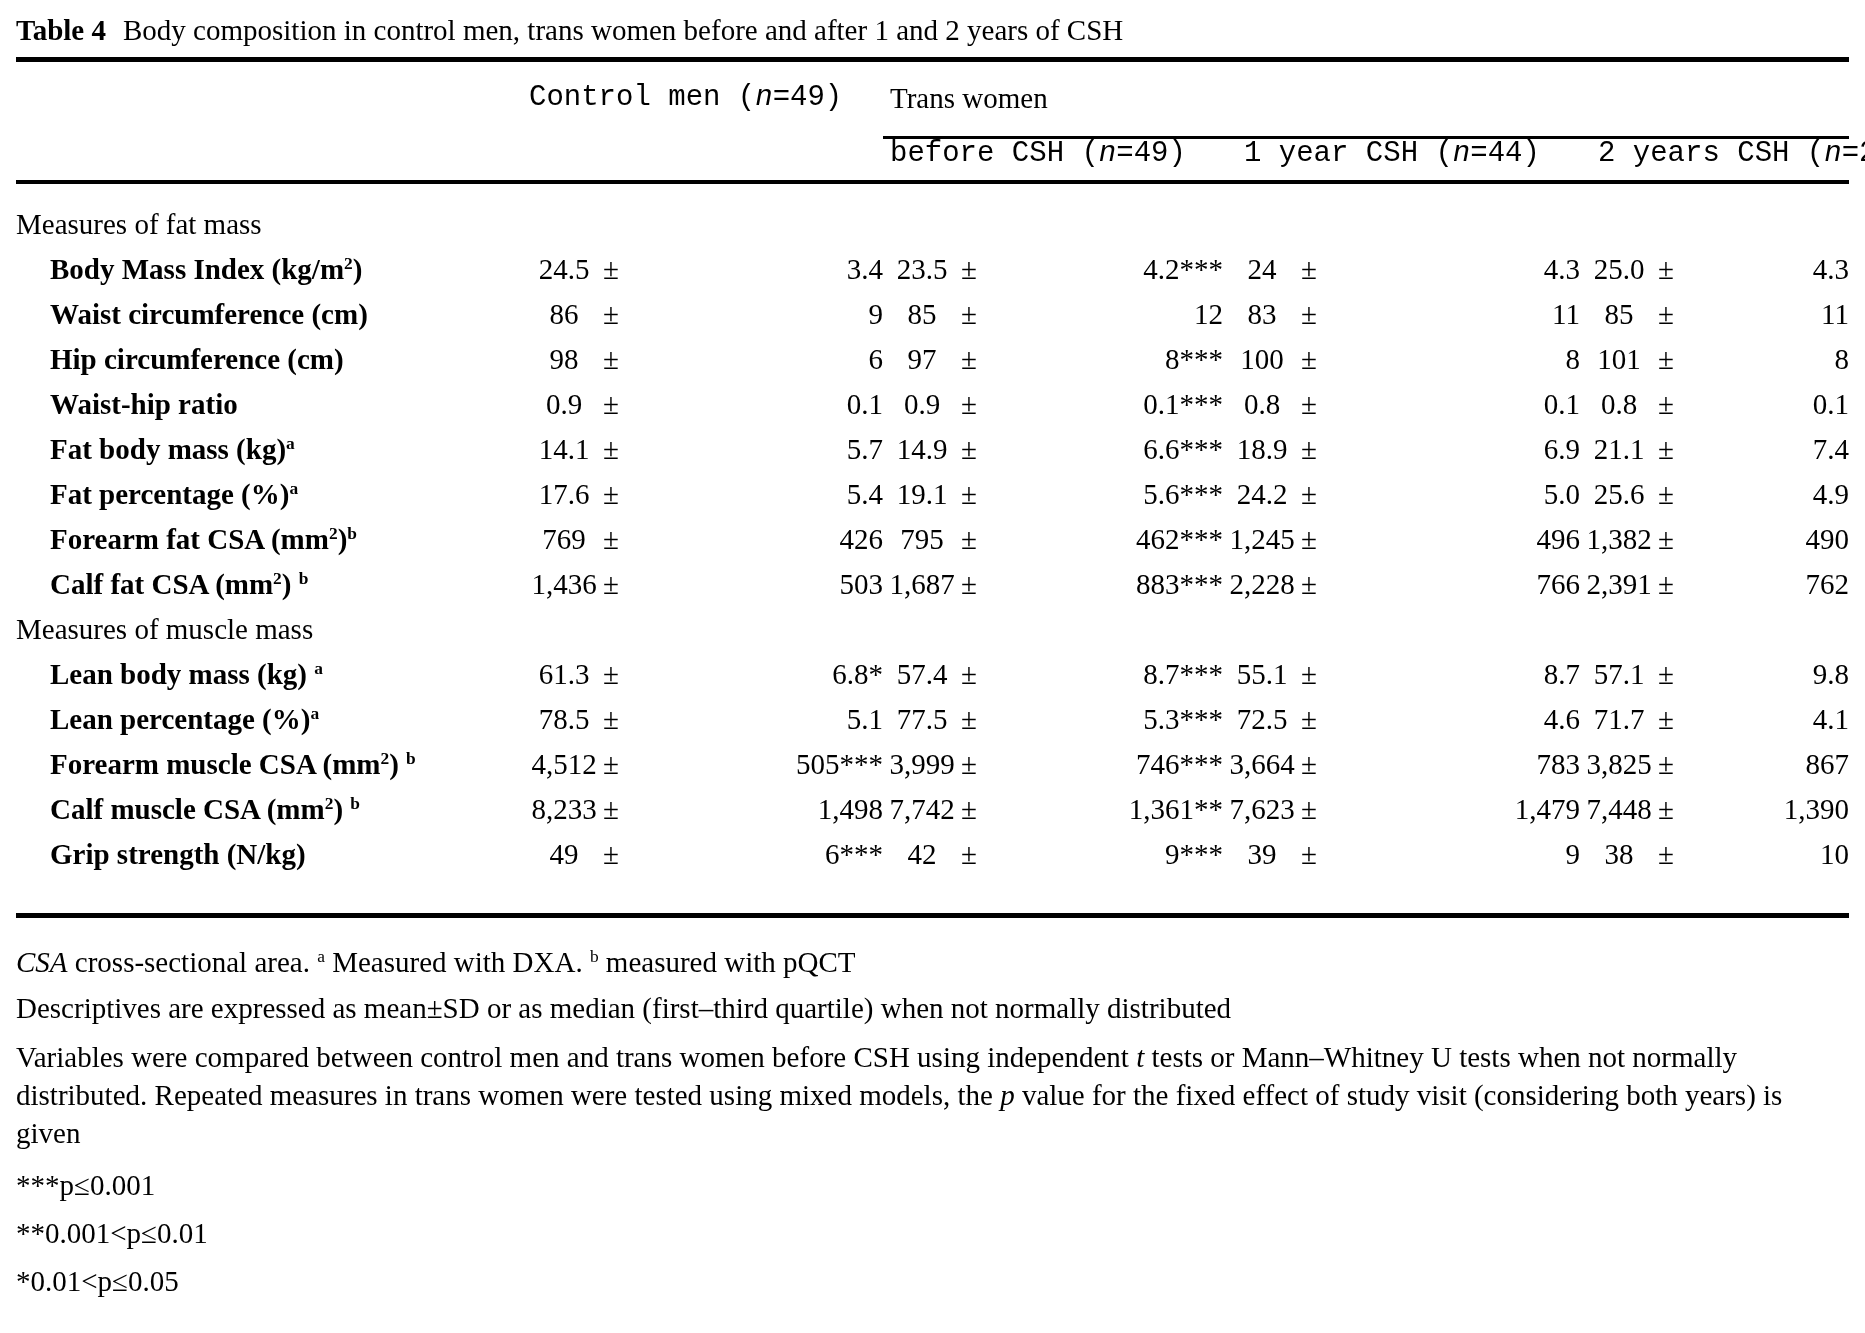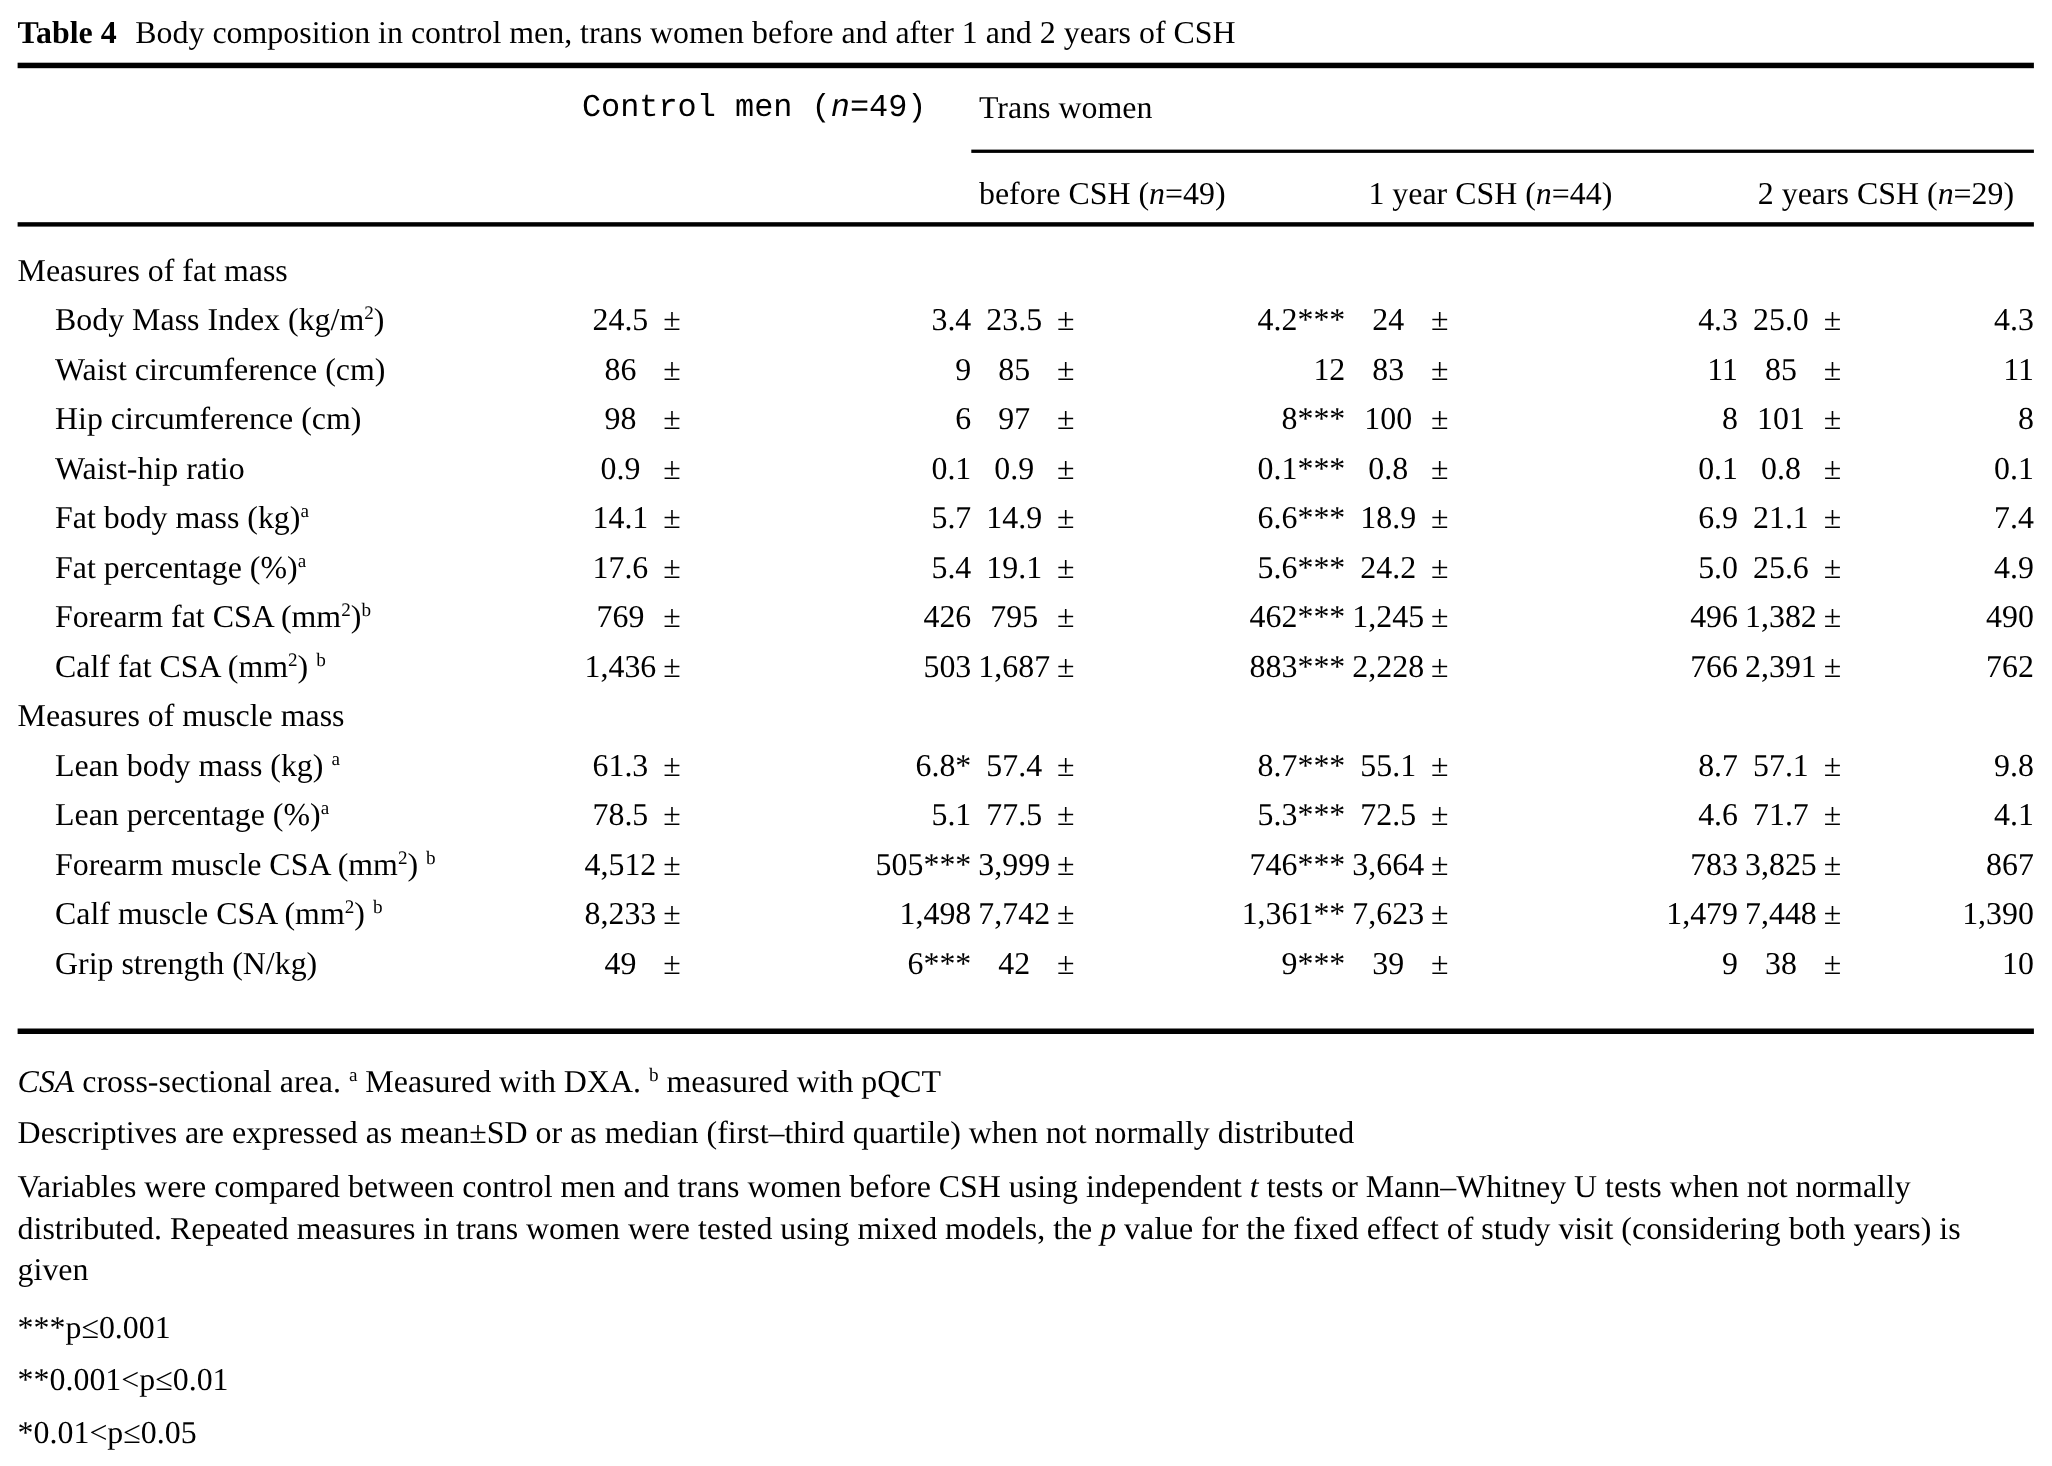--- a/index.html
+++ b/index.html
@@ -16,29 +16,29 @@
   .rule{background:#000;}
   .rule-top{height:5px;margin-top:6px;}
   .rule-head{height:4px;}
   .rule-bottom{height:5px;}
   .cols{display:grid;grid-template-columns:509px 358px 340px 357px 1fr;}
   
   .hdr-r1{align-items:start;}
   .hdr-r1 .hcell{padding-top:21px;line-height:30px;white-space:nowrap;}
   .hcell-control{padding-left:4px;font-family:Liberation Mono, monospace;}
   .hcell-group{grid-column:3 / span 3;border-bottom:3px solid #000;padding-left:7px;padding-bottom:23px;}
-  .hdr-r2 .hcell{padding-top:22px;padding-bottom:11px;line-height:30px;white-space:nowrap;}
+  .hdr-r2 .hcell{padding-bottom:11px;line-height:30px;white-space:nowrap;font-family:Liberation Mono, monospace;}
   .hcell-before{grid-column:3;padding-left:7px;}
   .hcell-y1{grid-column:4;padding-left:21px;}
   .hcell-y2{grid-column:5;padding-left:18px;}
   
   .tbody{padding-top:18px;padding-bottom:36px;}
   .trow{height:45px;line-height:45px;white-space:nowrap;}
   .sec-label{padding-left:0;}
-  .row-label{padding-left:34px;}
+  .row-label{padding-left:34px;font-weight:bold;}
   .vcell{display:flex;}
   .vl{width:78px;text-align:center;}
   .vr{flex:1;text-align:right;}
   sup{font-size:60%;vertical-align:baseline;position:relative;top:-0.55em;line-height:0;}
   i{font-style:italic;}
   
   .footnotes{padding-top:21px;}
   .fn-line{line-height:46px;white-space:nowrap;}
   .fn-para{line-height:38px;max-width:1833px;margin-top:7px;}
   .fn-sig{line-height:48px;white-space:nowrap;}

